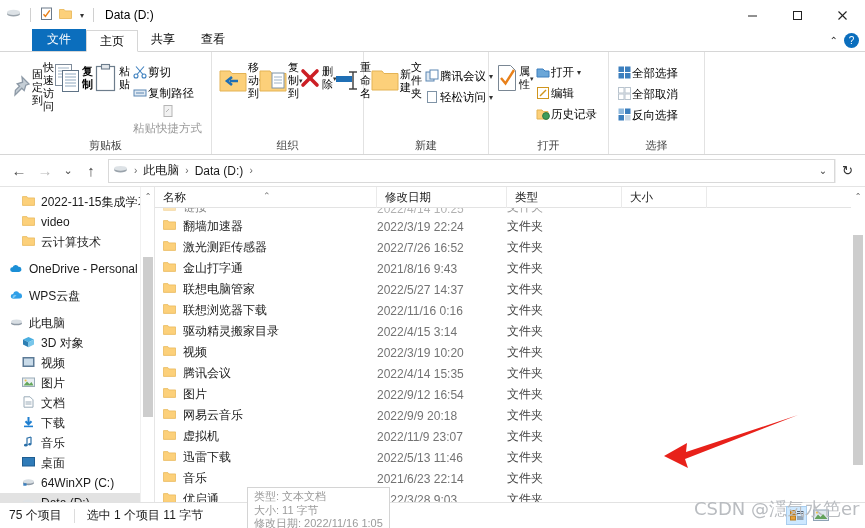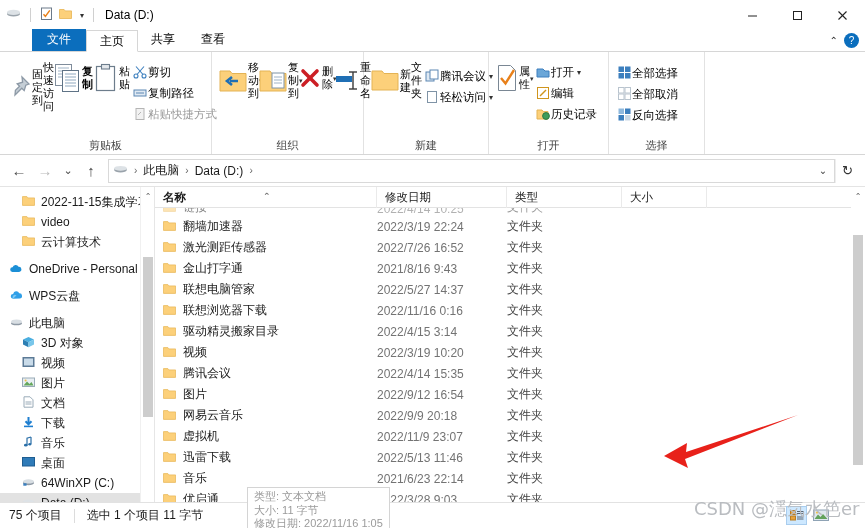--- a/index.html
+++ b/index.html
@@ -77,21 +77,21 @@
     font-size:11px; line-height:13px; color:#000;
   }
   .bigbtn .ic { height:34px; display:flex; align-items:center; justify-content:center; }
   .bigbtn .lbl { }
   .smalllist { display:flex; flex-direction:column; justify-content:flex-start; padding-top:5px; }
   .smallbtn {
     display:flex; align-items:center; gap:1px;
     height:21px; font-size:11.5px; padding:0 3px; color:#000;
     white-space:nowrap;
   }
-  .smallbtn.dim { color:#9a9a9a; }
+  .smallbtn.dim { color:#9a9a9a;flex-direction:column; }
   .caret { font-size:8px; color:#333; margin-left:2px; }
   .minicaret { font-size:7px; color:#333; line-height:5px; }
 
   
   .addrbar {
     height:32px; display:flex; align-items:center;
     padding:0 6px; gap:0px; background:#fff;
     border-bottom:1px solid #e4e4e4;
   }
   .navbtn { width:26px; height:26px; display:flex; align-items:center; justify-content:center; font-size:15px; color:#4a4a4a; }
@@ -138,34 +138,34 @@
   .nav-scroll .arr.top { top:2px; }
   .nav-scroll .arr.bot { bottom:2px; }
 
   .listpane { flex:1; position:relative; overflow:hidden; }
   .colhdr {
     display:flex; height:21px; align-items:center;
     border-bottom:1px solid #e3e3e3; font-size:11.5px; color:#1b1b1b;
     background:#fff;
   }
   .col { padding-left:8px; position:relative; height:21px; line-height:21px; border-right:1px solid #eaeaea; }
-  .col.name { width:222px;font-weight:bold; }
+  .col.name { width:222px; }
   .col.date { width:130px; }
   .col.type { width:115px; }
   .col.size { width:85px; }
   .col.blank { flex:1; border-right:none; }
   .sortmark { position:absolute; left:108px; top:-1px; font-size:9px; color:#777; }
 
   .rows { position:relative; }
   .row {
     display:flex; height:21px; align-items:center;
     font-size:12px; color:#1b1b1b;
   }
   .row.sel { background:#cde8ff; }
-  .row .c-name { width:222px; display:flex; align-items:flex-end; gap:7px; padding-left:8px; white-space:nowrap; overflow:hidden; }
+  .row .c-name { width:222px; display:flex; align-items:center; gap:7px; padding-left:8px; white-space:nowrap; overflow:hidden; }
   .row .c-date { width:130px; color:#737373; }
   .row .c-type { width:115px; color:#444; }
   .row .c-size { width:85px; color:#444; text-align:right; padding-right:14px; }
   .row.clip-top { height:8px; overflow:hidden; align-items:flex-end; opacity:.55; }
 
   .list-scroll {
     position:absolute; right:0; top:0; width:14px; height:100%;
     background:#fff;
   }
   .list-scroll .arr { position:absolute; left:0; width:14px; height:16px; display:flex; align-items:center; justify-content:center; font-size:8px; color:#5a5a5a; }

